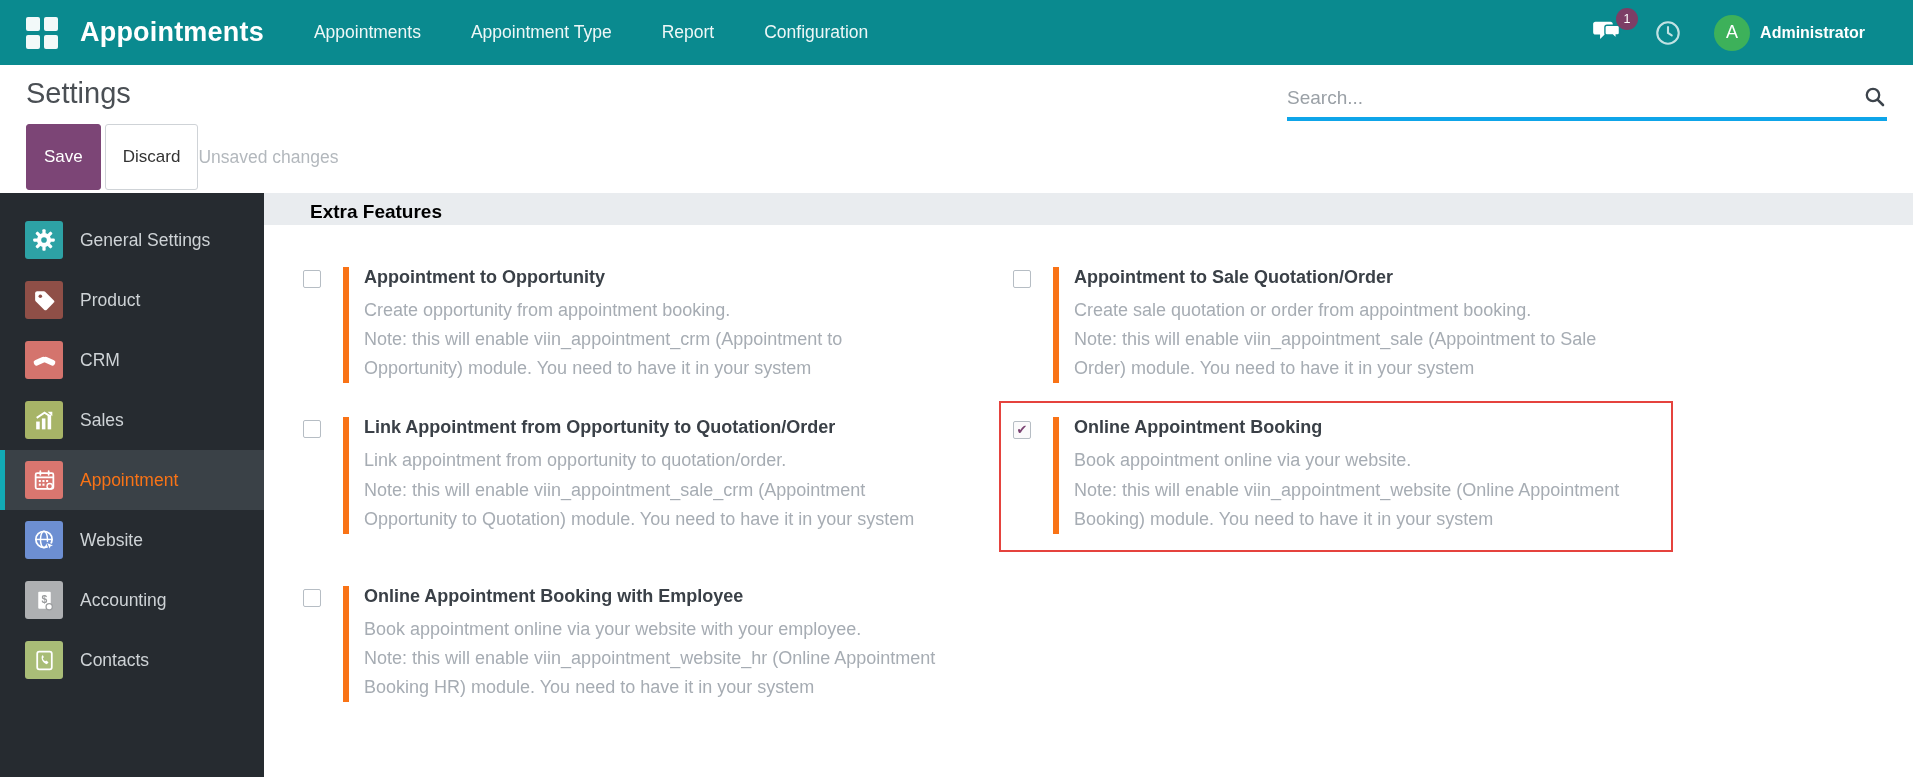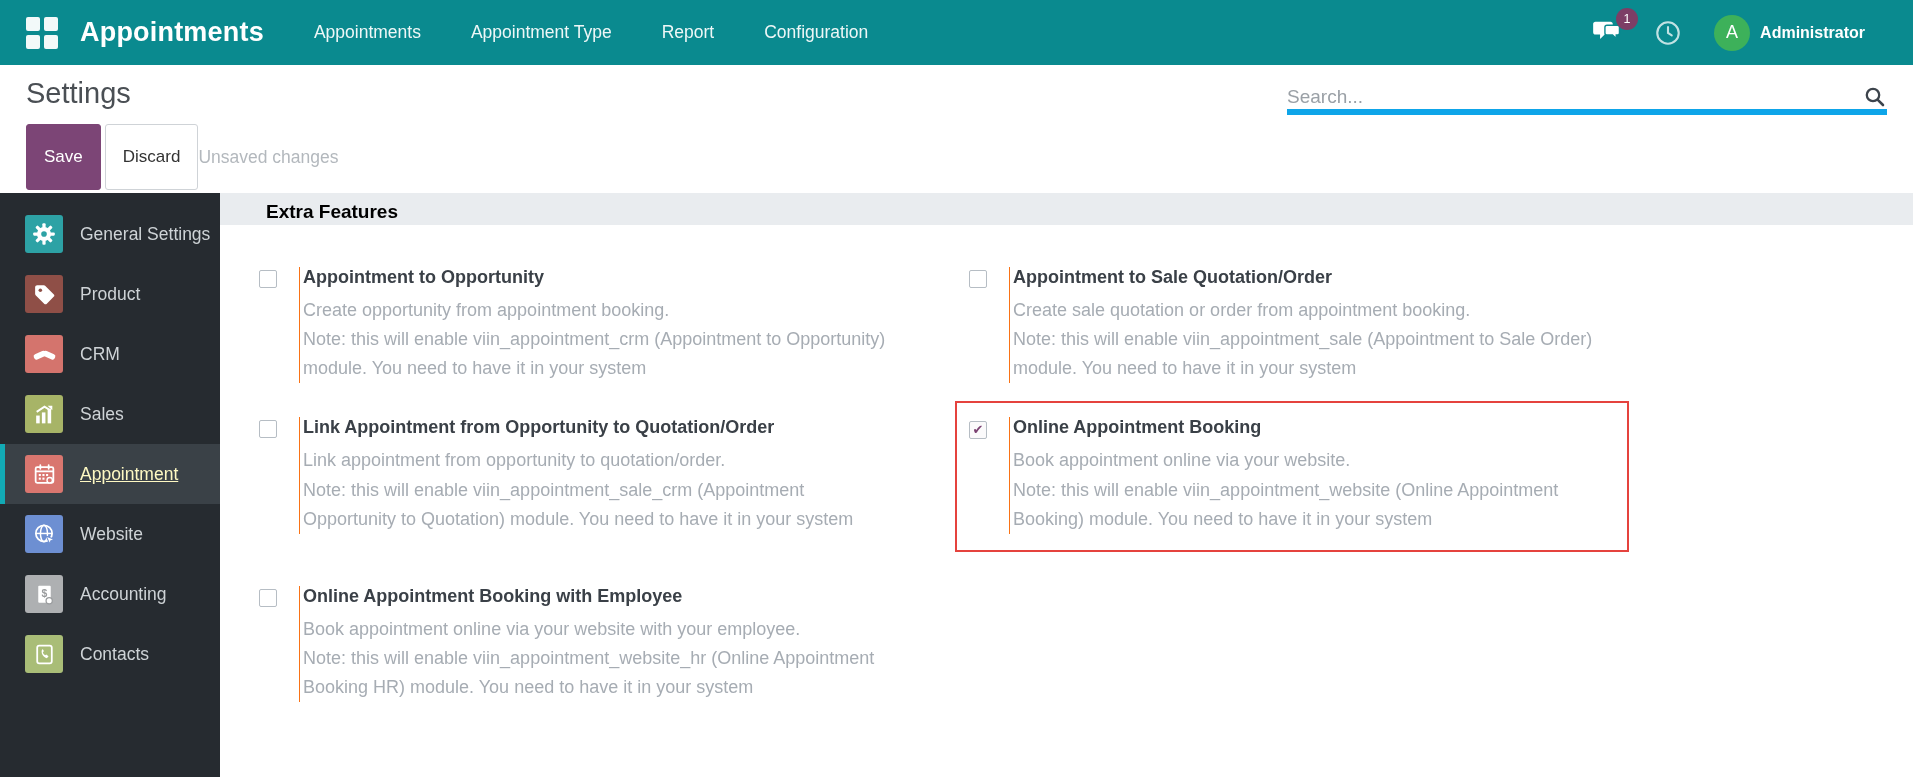--- a/index.html
+++ b/index.html
@@ -23,60 +23,60 @@
            align-items:center; justify-content:center; }
   .user { display:flex; align-items:center; gap:10px; cursor:pointer; }
   .avatar { width:36px; height:36px; border-radius:50%; background:#3db15a; color:#fff;
             display:flex; align-items:center; justify-content:center; font-size:18px; }
   .username { font-size:16px;font-weight:bold; }
 
   
   .control-panel { height:128px; position:relative; padding:12px 26px 0 26px; }
   .page-title { font-size:29px; color:#4a4f54; font-weight:400; }
   .search-box { position:absolute; top:20px; right:26px; width:600px;
-                border-bottom:6px solid #0ea5e9; display:flex; align-items:center;
-                }
+                border-bottom:4px solid #0ea5e9; display:flex; align-items:flex-end;
+                padding-bottom:8px; }
   .search-box input { flex:1; border:none; outline:none; font-size:19px; color:#555;
                       font-family:"Liberation Sans", sans-serif; background:transparent; }
   .search-box input::placeholder { color:#9aa0a6; }
   .btn-row { margin-top:14px; display:flex; align-items:center; }
   .btn { font-size:17px; padding:22px 17px; border-radius:3px; cursor:pointer;
          font-family:"Liberation Sans", sans-serif; }
   .btn-save { background:#7c4576; color:#fff; border:1px solid #7c4576; }
   .btn-discard { background:#fff; color:#333; border:1px solid #cfd3d7; margin-left:4px; }
   .unsaved { color:#b3b8bd; font-size:17.5px; margin-left:0; }
 
   
   .content { display:flex; height:584px; }
 
-  .sidebar { width:220px; background:#262b30; padding-top:11px; flex-shrink:0; }
+  .sidebar { width:264px; background:#262b30; padding-top:17px; flex-shrink:0; }
   .side-item { height:60px; display:flex; align-items:center; padding-left:25px;
                cursor:pointer; color:#ced3d6; font-size:17.5px; position:relative; }
-  .side-item.selected { background:#3a4147; color:#fef9c3;text-decoration:underline; }
+  .side-item.selected { background:#3a4147; color:#f97316; }
   .side-item.selected::before { content:""; position:absolute; left:0; top:0; bottom:0;
                                 width:5px; background:#12aab5; }
   .side-icon { width:38px; height:38px; border-radius:3px; margin-right:17px; flex-shrink:0;
                display:flex; align-items:center; justify-content:center; }
   .ic-gs { background:#2da2a5; } .ic-pr { background:#8f4f47; } .ic-crm { background:#d4746d; }
   .ic-sa { background:#a7b467; } .ic-ap { background:#d9766f; } .ic-we { background:#6d8fd2; }
   .ic-ac { background:#aeb0b2; } .ic-co { background:#a9bd77; }
 
   .main { flex:1; background:#fff; overflow:hidden; }
   .section-band { background:#e9ecef; height:32px; line-height:38px; padding-left:46px;
                   font-size:19px; font-weight:700; color:#000000; }
   .settings-grid { display:grid; grid-template-columns:710px 660px; align-items:start;
                    padding:42px 0 0 39px; }
   .setting { display:flex; margin-bottom:34px; }
   .cb-col { width:40px; flex-shrink:0; padding-top:3px; }
   .checkbox { width:18px; height:18px; border:1px solid #b6bdc4; border-radius:2px;
               background:#fff; display:inline-flex; align-items:center;
               justify-content:center; cursor:pointer; }
   .checkbox.checked { background:#fbfafb; }
   .checkbox.checked::after { content:"\2714"; color:#7a4171; font-size:13px; line-height:1; }
-  .setting-text { border-left:1px solid #f97316; padding-left:3px; max-width:600px; }
+  .setting-text { border-left:6px solid #f97316; padding-left:15px; max-width:600px; }
   .setting-title { font-size:18px; font-weight:700; color:#3a4047; margin-bottom:8px;
                    cursor:pointer; }
   .setting-desc { font-size:18px; color:#a6acb3; line-height:1.62; }
   .setting.highlight { border:2px solid #e5433e; margin:-16px 0 34px -14px;
                        padding:14px 10px 16px 12px; }
 </style>
 </head>
 <body>
 
 <header class="topbar">

